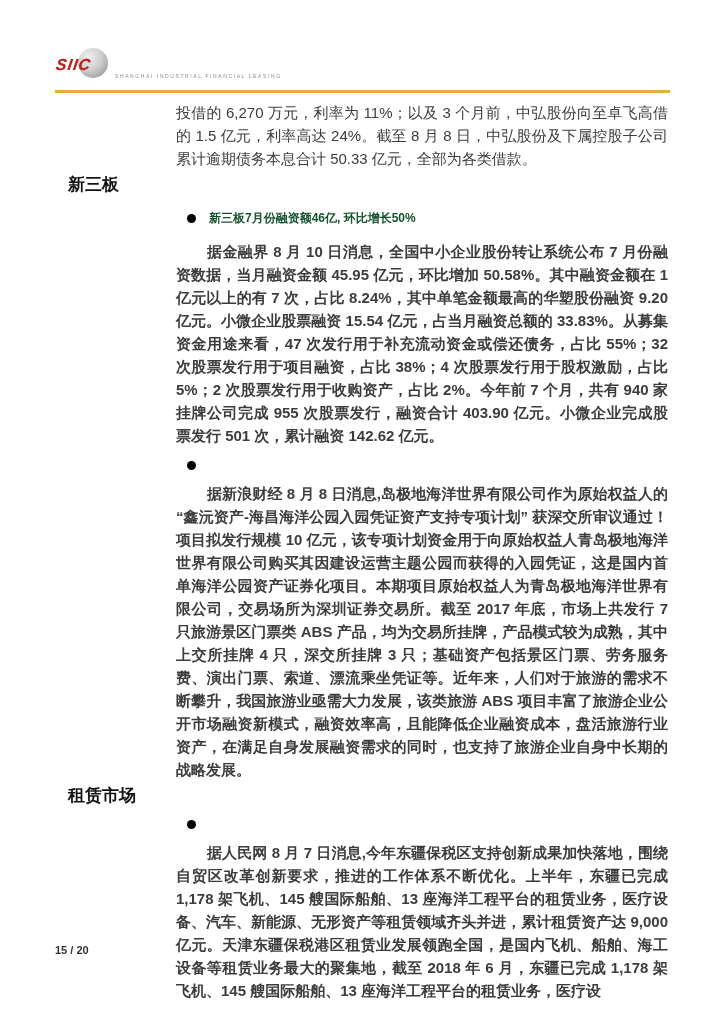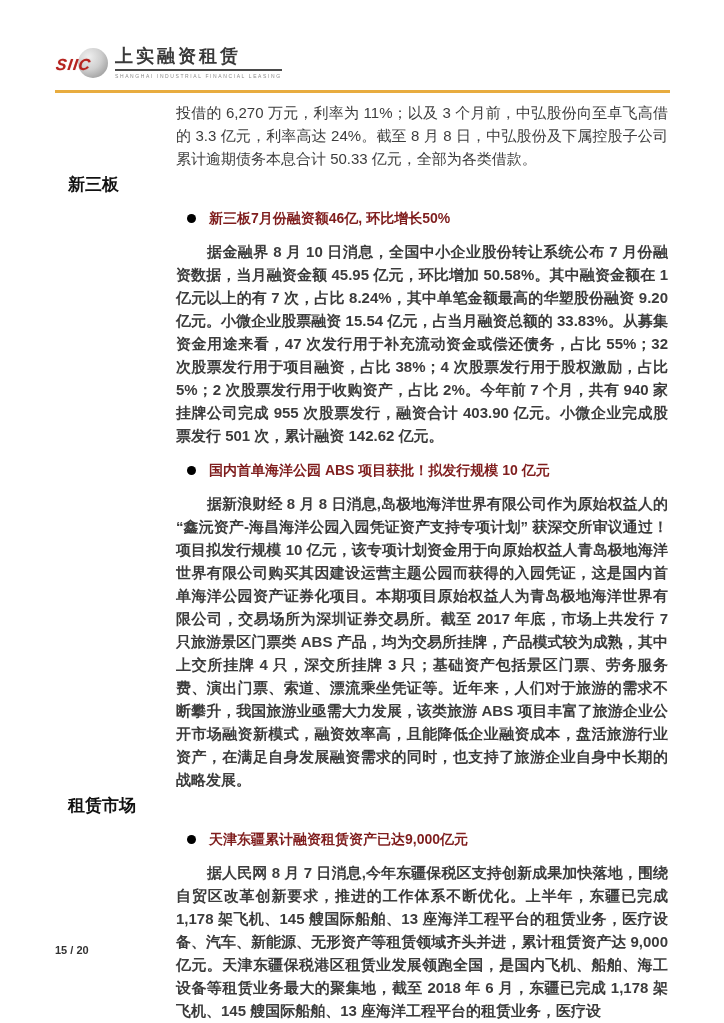--- a/index.html
+++ b/index.html
@@ -55,67 +55,64 @@
     margin:12px 0 0 0; line-height:21px;
   }
   .headline-row {
     display:flex; align-items:center;
     margin:14px 0 12px 119px;
   }
   .dot {
     width:9px; height:9px; border-radius:50%;
     background:#000; flex:0 0 auto; margin-right:13px;
   }
-  .headline { font-size:14px; font-weight:bold; color:#7f1d1d; line-height:19px;text-align:right; }
+  .headline { font-size:12px; font-weight:bold; color:#14532d; line-height:19px;text-align:right; }
   .para + .sec-title { margin-top:4px; }
 
   
   .footer {
     position:absolute; top:944px; left:55px; width:615px;
     text-align:left; font-size:11px; font-weight:bold; color:#333;
   }
 </style>
 </head>
 <body>
 
 <div class="page">
 
   <div class="header">
     <div class="logo-mark">
       <span class="globe"></span>
       <span class="siic">SIIC</span>
     </div>
     <div class="names">
-      <div class="name-cn">上实融资租赁</div>
       <div class="name-en">SHANGHAI INDUSTRIAL FINANCIAL LEASING</div>
     </div>
   </div>
   <div class="rule" style="background: rgb(232, 172, 63);"></div>
 
   <div class="content">
 
-    <p class="para">投借的 6,270 万元，利率为 11%；以及 3 个月前，中弘股份向至卓飞高借的 3.3 亿元，利率高达 24%。截至 8 月 8 日，中弘股份及下属控股子公司累计逾期债务本息合计 50.33 亿元，全部为各类借款。</p>
+    <p class="para">投借的 6,270 万元，利率为 11%；以及 3 个月前，中弘股份向至卓飞高借的 1.5 亿元，利率高达 24%。截至 8 月 8 日，中弘股份及下属控股子公司累计逾期债务本息合计 50.33 亿元，全部为各类借款。</p>
 
     <div class="sec-title">新三板</div>
     <div class="headline-row">
       <span class="dot"></span>
       <span class="headline">新三板7月份融资额46亿, 环比增长50%</span>
     </div>
     <p class="para indent">据金融界 8 月 10 日消息，全国中小企业股份转让系统公布 7 月份融资数据，当月融资金额 45.95 亿元，环比增加 50.58%。其中融资金额在 1 亿元以上的有 7 次，占比 8.24%，其中单笔金额最高的华塑股份融资 9.20 亿元。小微企业股票融资 15.54 亿元，占当月融资总额的 33.83%。从募集资金用途来看，47 次发行用于补充流动资金或偿还债务，占比 55%；32 次股票发行用于项目融资，占比 38%；4 次股票发行用于股权激励，占比 5%；2 次股票发行用于收购资产，占比 2%。今年前 7 个月，共有 940 家挂牌公司完成 955 次股票发行，融资合计 403.90 亿元。小微企业完成股票发行 501 次，累计融资 142.62 亿元。</p>
 
     <div class="headline-row">
       <span class="dot"></span>
-      <span class="headline">国内首单海洋公园 ABS 项目获批！拟发行规模 10 亿元</span>
     </div>
     <p class="para indent">据新浪财经 8 月 8 日消息,岛极地海洋世界有限公司作为原始权益人的 “鑫沅资产-海昌海洋公园入园凭证资产支持专项计划” 获深交所审议通过！项目拟发行规模 10 亿元，该专项计划资金用于向原始权益人青岛极地海洋世界有限公司购买其因建设运营主题公园而获得的入园凭证，这是国内首单海洋公园资产证券化项目。本期项目原始权益人为青岛极地海洋世界有限公司，交易场所为深圳证券交易所。截至 2017 年底，市场上共发行 7 只旅游景区门票类 ABS 产品，均为交易所挂牌，产品模式较为成熟，其中上交所挂牌 4 只，深交所挂牌 3 只；基础资产包括景区门票、劳务服务费、演出门票、索道、漂流乘坐凭证等。近年来，人们对于旅游的需求不断攀升，我国旅游业亟需大力发展，该类旅游 ABS 项目丰富了旅游企业公开市场融资新模式，融资效率高，且能降低企业融资成本，盘活旅游行业资产，在满足自身发展融资需求的同时，也支持了旅游企业自身中长期的战略发展。</p>
 
     <div class="sec-title">租赁市场</div>
     <div class="headline-row">
       <span class="dot"></span>
-      <span class="headline">天津东疆累计融资租赁资产已达9,000亿元</span>
     </div>
     <p class="para indent">据人民网 8 月 7 日消息,今年东疆保税区支持创新成果加快落地，围绕自贸区改革创新要求，推进的工作体系不断优化。上半年，东疆已完成 1,178 架飞机、145 艘国际船舶、13 座海洋工程平台的租赁业务，医疗设备、汽车、新能源、无形资产等租赁领域齐头并进，累计租赁资产达 9,000 亿元。天津东疆保税港区租赁业发展领跑全国，是国内飞机、船舶、海工设备等租赁业务最大的聚集地，截至 2018 年 6 月，东疆已完成 1,178 架飞机、145 艘国际船舶、13 座海洋工程平台的租赁业务，医疗设</p>
 
   </div>
 
   <div class="footer">15 / 20</div>
 
 </div>
 
 </body></html>

